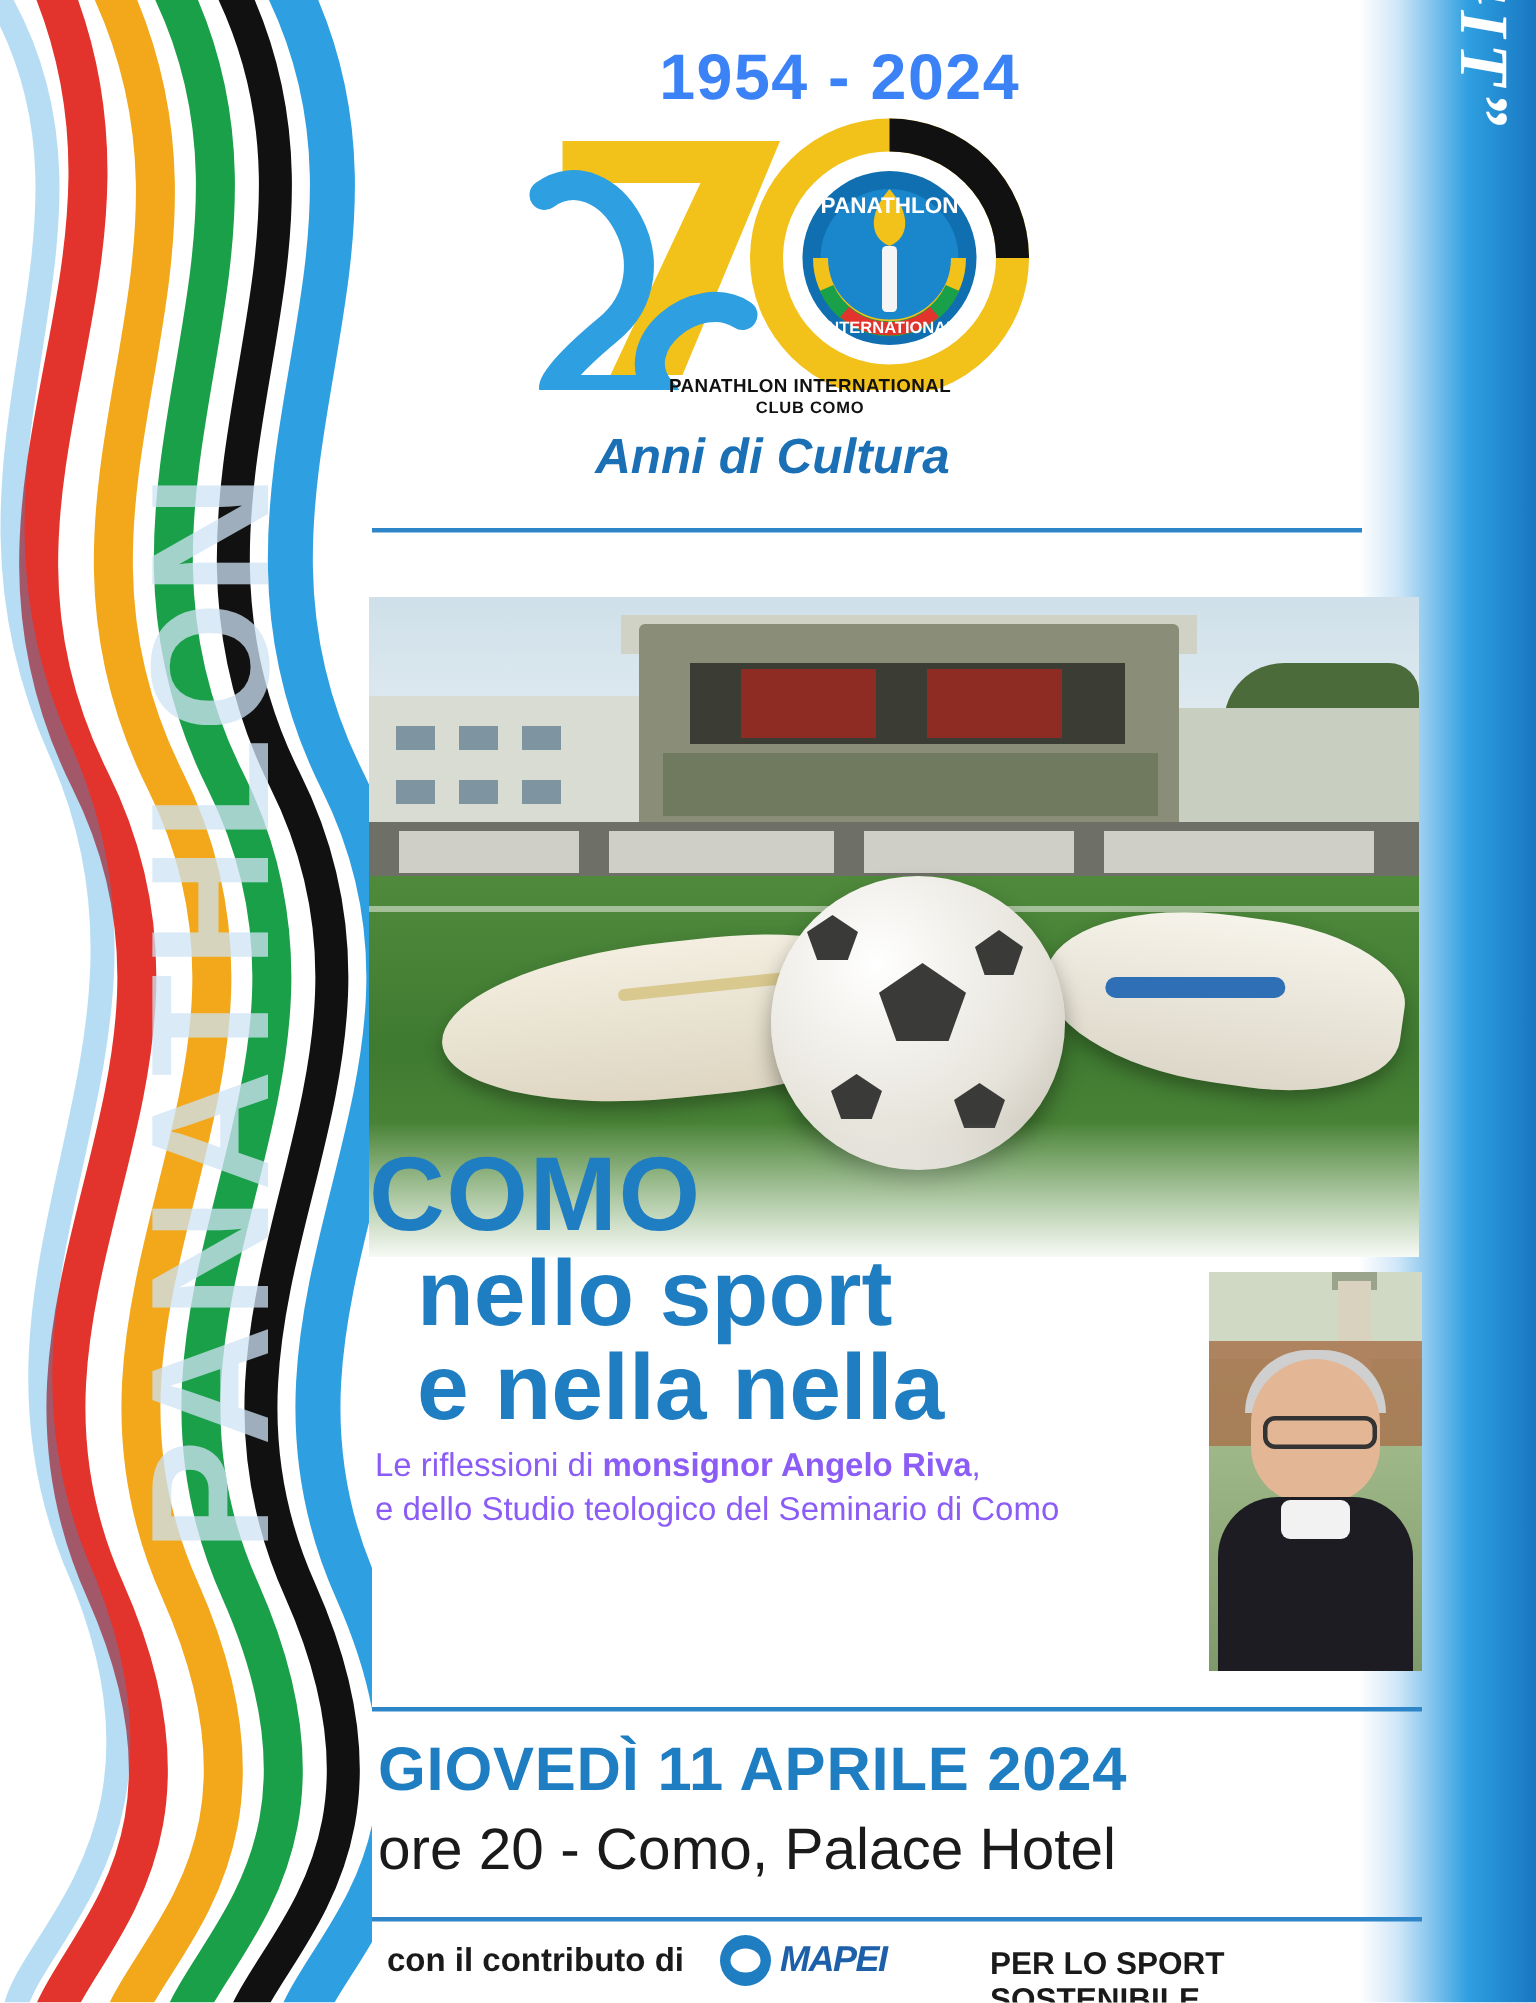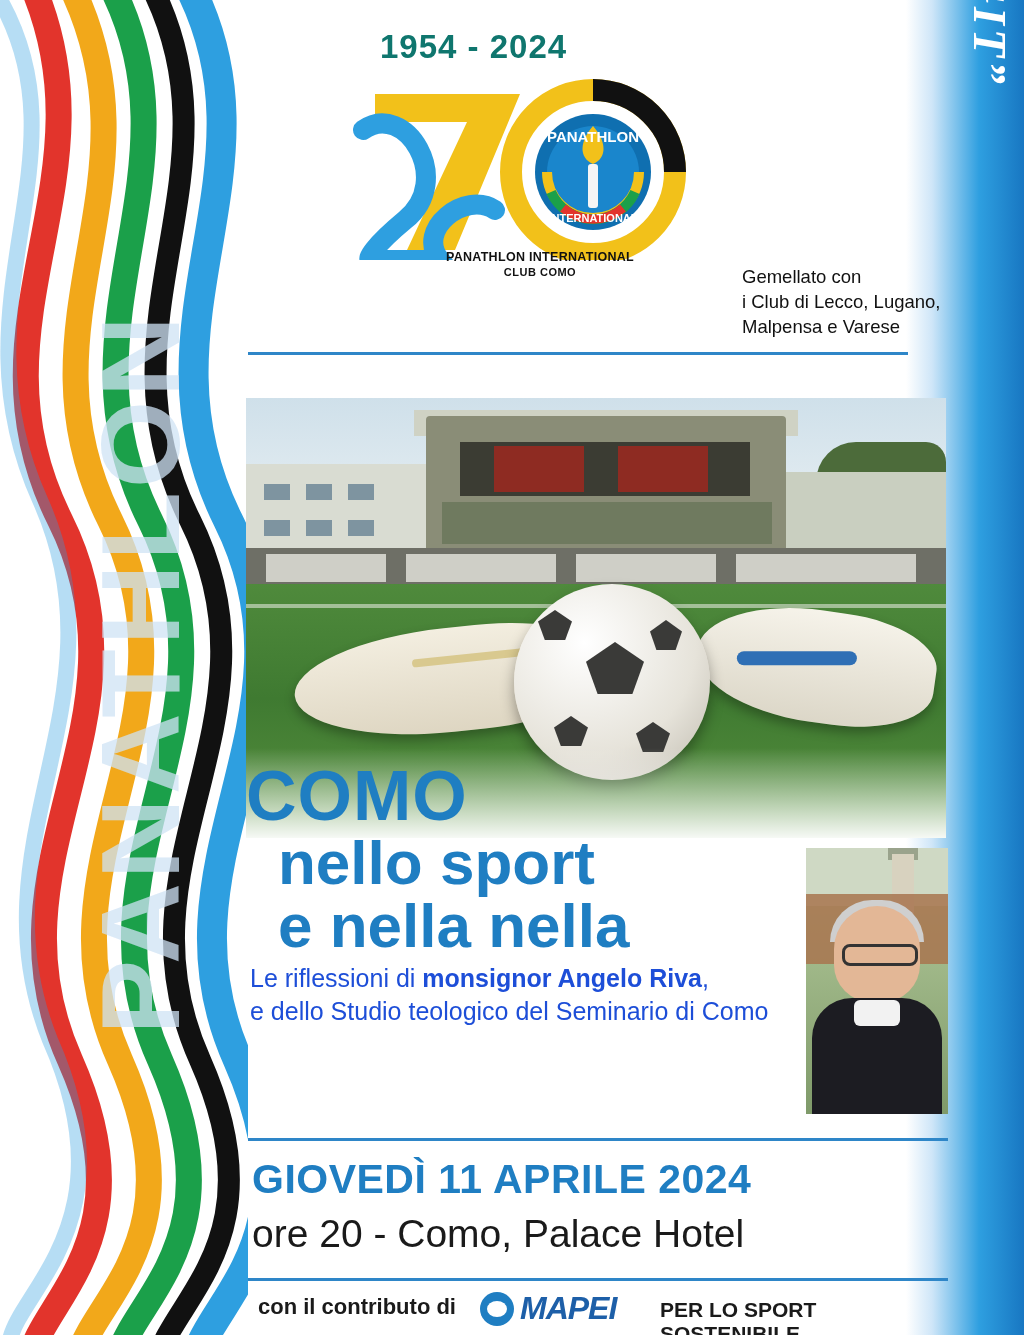--- a/index.html
+++ b/index.html
@@ -30,22 +30,22 @@
     position:absolute;right:8px;top:60px;width:360px;height:100px;
     transform:rotate(90deg);transform-origin:right top;
     color:#ffffff;font-size:46px;font-style:italic;font-weight:bold;
     letter-spacing:4px;text-align:left;white-space:nowrap;
     font-family:"Liberation Serif", serif;
   }
 
   
   .header{position:absolute;left:250px;top:10px;width:660px;height:340px;}
   .years{
-    position:absolute;left:130px;top:18px;width:300px;text-align:left;
-    font-size:33px;font-weight:bold;color:#0f766e;letter-spacing:1px;
+    position:absolute;left:130px;top:18px;width:300px;text-align:right;
+    font-size:43px;font-weight:bold;color:#3b82f6;letter-spacing:1px;
   }
   .logo70{position:absolute;left:95px;top:50px;width:370px;height:200px;}
   .logo-caption{
     position:absolute;left:180px;top:240px;width:220px;text-align:center;
     font-size:12.5px;font-weight:bold;color:#111;line-height:1.25;letter-spacing:.3px;
   }
   .logo-caption .sub{font-size:11px;font-weight:bold;letter-spacing:.5px;}
   .anni{
     position:absolute;left:100px;top:275px;width:330px;text-align:center;
     font-size:33px;font-style:italic;font-weight:bold;color:#1a6fb5;line-height:1.18;
@@ -97,21 +97,21 @@
     background:linear-gradient(rgba(255,255,255,0),rgba(255,255,255,.95));}
 
   
   .title-block{position:absolute;left:246px;top:762px;width:700px;}
   .t1{font-size:70px;font-weight:bold;color:#1f7ec2;line-height:.98;letter-spacing:1px;}
   .t2{font-size:62px;font-weight:bold;color:#1f7ec2;line-height:1.02;margin-left:32px;}
   .t3{font-size:62px;font-weight:bold;color:#1f7ec2;line-height:1.02;margin-left:32px;}
 
   .desc{
     position:absolute;left:250px;top:962px;width:560px;
-    font-size:25px;color:#1d4ed8;line-height:1.33;
+    font-size:22px;color:#8b5cf6;line-height:1.33;
   }
   .desc b{font-weight:bold;}
 
   .portrait{
     position:absolute;left:806px;top:848px;width:142px;height:266px;overflow:hidden;
     background:linear-gradient(#b9cfa0,#7f9a6a);
   }
   .portrait .townsky{position:absolute;left:0;top:0;width:100%;height:58px;background:#cfd9c4;}
   .portrait .tower{position:absolute;left:86px;top:6px;width:22px;height:60px;background:#d8d2bf;}
   .portrait .tower-top{position:absolute;left:82px;top:0px;width:30px;height:12px;background:#9aa38c;}
@@ -129,21 +129,21 @@
   .place{
     position:absolute;left:252px;top:1212px;font-size:39px;color:#1a1a1a;
   }
 
   
   .footer{position:absolute;left:252px;top:1290px;width:700px;height:40px;}
   .contributo{position:absolute;left:6px;top:4px;font-size:22px;font-weight:bold;color:#1a1a1a;}
   .mapei{position:absolute;left:228px;top:0px;display:flex;align-items:center;gap:6px;}
   .mapei .mark{width:34px;height:34px;border-radius:50%;background:#1f7ec2;position:relative;}
   .mapei .mark:after{content:"";position:absolute;left:7px;top:9px;width:20px;height:16px;border-radius:50%;background:#fff;}
-  .mapei .word{font-size:32px;font-weight:bold;color:#1d5fa8;font-style:italic;letter-spacing:-1px;}
+  .mapei .word{font-size:24px;font-weight:bold;color:#1d5fa8;font-style:italic;letter-spacing:-1px;}
   .sostenibile{position:absolute;left:408px;top:8px;font-size:21px;font-weight:bold;color:#1a1a1a;}
 </style>
 </head>
 <body>
 
 <div class="poster">
 
   <div class="left-band">
     <svg width="248" height="1335" viewBox="0 0 248 1335">
       <rect x="0" y="0" width="248" height="1335" fill="#ffffff"></rect>
@@ -188,27 +188,23 @@
       <text x="248" y="82" text-anchor="middle" font-size="15" font-weight="bold" fill="#ffffff" font-family="Liberation Sans, sans-serif">PANATHLON</text>
       <text x="248" y="162" text-anchor="middle" font-size="11" font-weight="bold" fill="#ffffff" font-family="Liberation Sans, sans-serif">INTERNATIONAL</text>
     </svg>
 
     <div class="logo-caption">
       <div>PANATHLON INTERNATIONAL</div>
       <div class="sub">CLUB COMO</div>
     </div>
 
     <div class="anni">
-    </div>
-
-    <div class="gemellato">
-      <div>Gemellato con</div>
-      <div>i Club di Lecco, Lugano,</div>
-      <div>Malpensa e Varese</div>
-    </div>
+      <div>Anni di Cultura</div>
+    </div>
+
   </div>
 
   <div class="rule rule1"></div>
 
   <div class="photo">
     <div class="sky"></div>
     <div class="bldg-left">
       <div class="win" style="left:18px;top:20px"></div>
         <div class="win" style="left:60px;top:20px"></div>
       <div class="win" style="left:102px;top:20px"></div>

